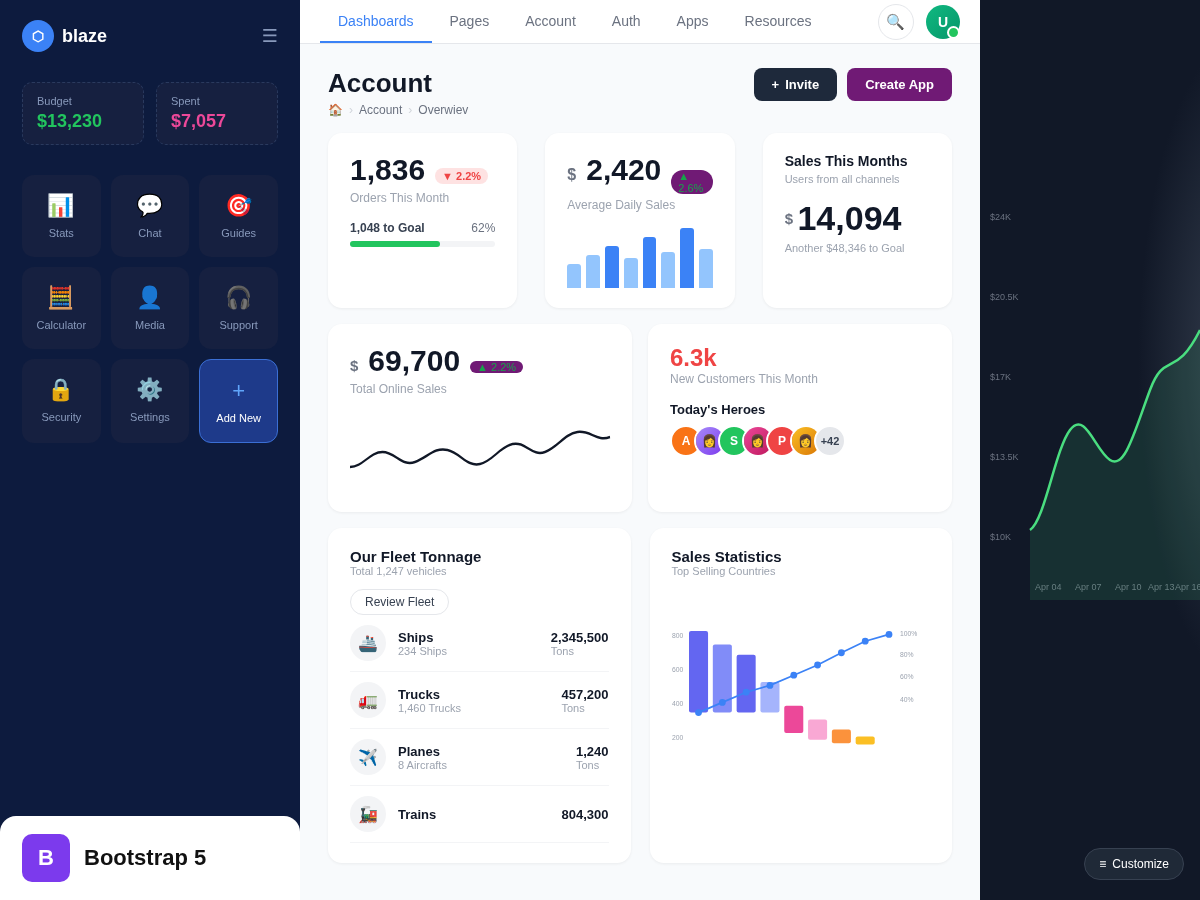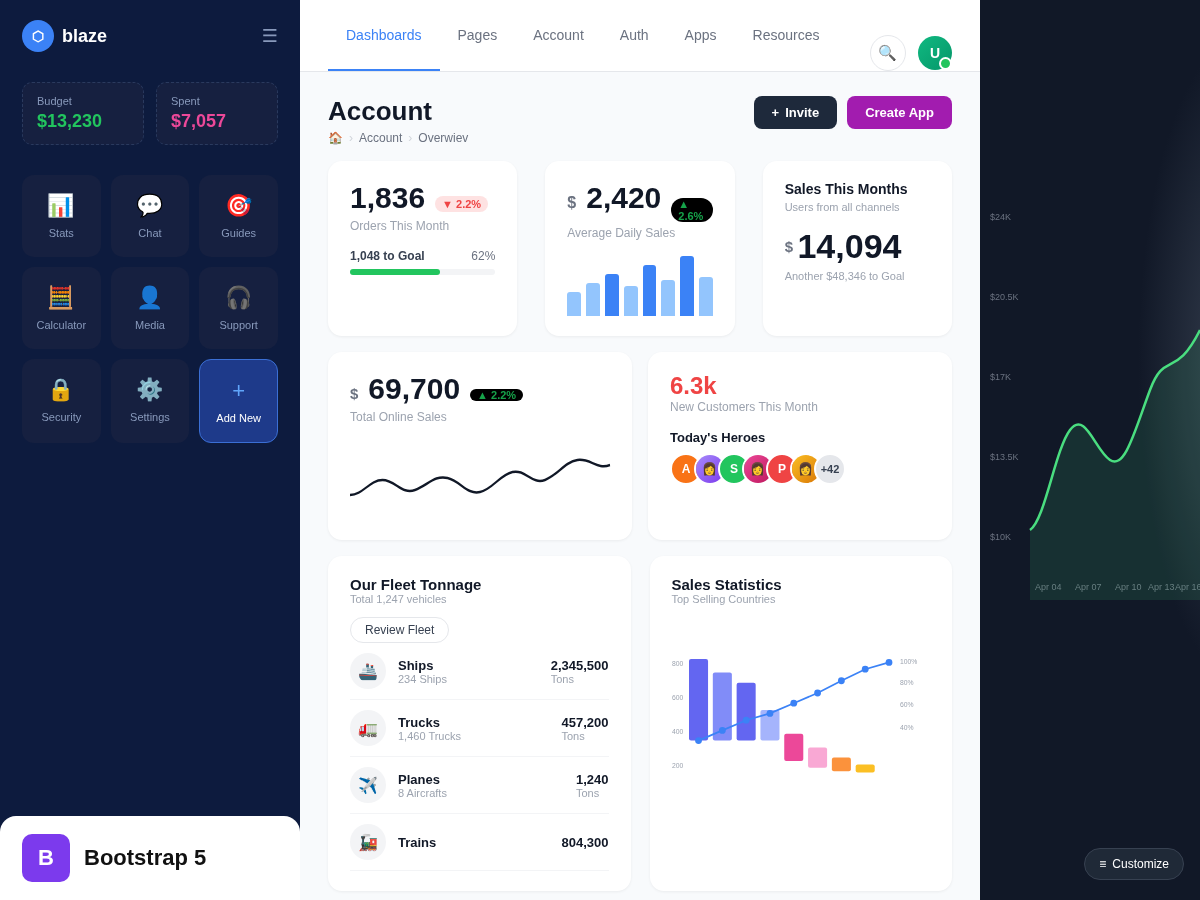--- a/index.html
+++ b/index.html
@@ -107,25 +107,25 @@
       flex: 1;
       display: flex;
       flex-direction: column;
       background: white;
       overflow: hidden;
     }
 
     
     .top-nav {
       display: flex;
-      align-items: flex-end;
+      align-items: center;
       justify-content: space-between;
-      padding: 0 28px;
+      padding: 0 20px;
       border-bottom: 1px solid #e5e7eb;
-      height: 72px;
+      height: 44px;
       flex-shrink: 0;
     }
     .nav-tabs-list {
       display: flex;
       gap: 0;
       height: 100%;
     }
     .nav-tab {
       padding: 0 18px;
       display: flex;
@@ -206,21 +206,21 @@
       color: white;
       border: none;
       border-radius: 8px;
       padding: 9px 18px;
       font-size: 13px;
       font-weight: 600;
       cursor: pointer;
       display: flex; align-items: center; gap: 6px;
     }
     .btn-create {
-      background: #a21caf;
+      background: #701a75;
       color: white;
       border: none;
       border-radius: 8px;
       padding: 9px 18px;
       font-size: 13px;
       font-weight: 600;
       cursor: pointer;
     }
 
     
@@ -238,21 +238,21 @@
     }
     .stat-value-row {
       display: flex;
       align-items: baseline;
       gap: 10px;
       margin-bottom: 4px;
     }
     .stat-number { font-size: 30px; font-weight: 700; color: #111827; }
     .stat-number-sm { font-size: 24px; font-weight: 700; color: #ef4444; }
     .stat-badge-red { background: #fee2e2; color: #ef4444; font-size: 11px; font-weight: 600; padding: 2px 7px; border-radius: 20px; }
-    .stat-badge-green { background: #000000; color: #16a34a; font-size: 11px; font-weight: 700; padding: 0 7px; border-radius: 20px; }
+    .stat-badge-green { background: #701a75; color: #16a34a; font-size: 11px; font-weight: 400; padding: 0 7px; border-radius: 20px; }
     .stat-label { color: #9ca3af; font-size: 12px; margin-bottom: 16px; }
     .progress-row { display: flex; align-items: center; justify-content: space-between; margin-bottom: 6px; }
     .progress-label { font-size: 12px; color: #374151; font-weight: 600; }
     .progress-pct { font-size: 12px; color: #6b7280; }
     .progress-bar-bg { background: #f3f4f6; border-radius: 4px; height: 6px; }
     .progress-bar-fill { background: #22c55e; height: 6px; border-radius: 4px; }
 
     
     .bar-chart-mini {
       display: flex;

